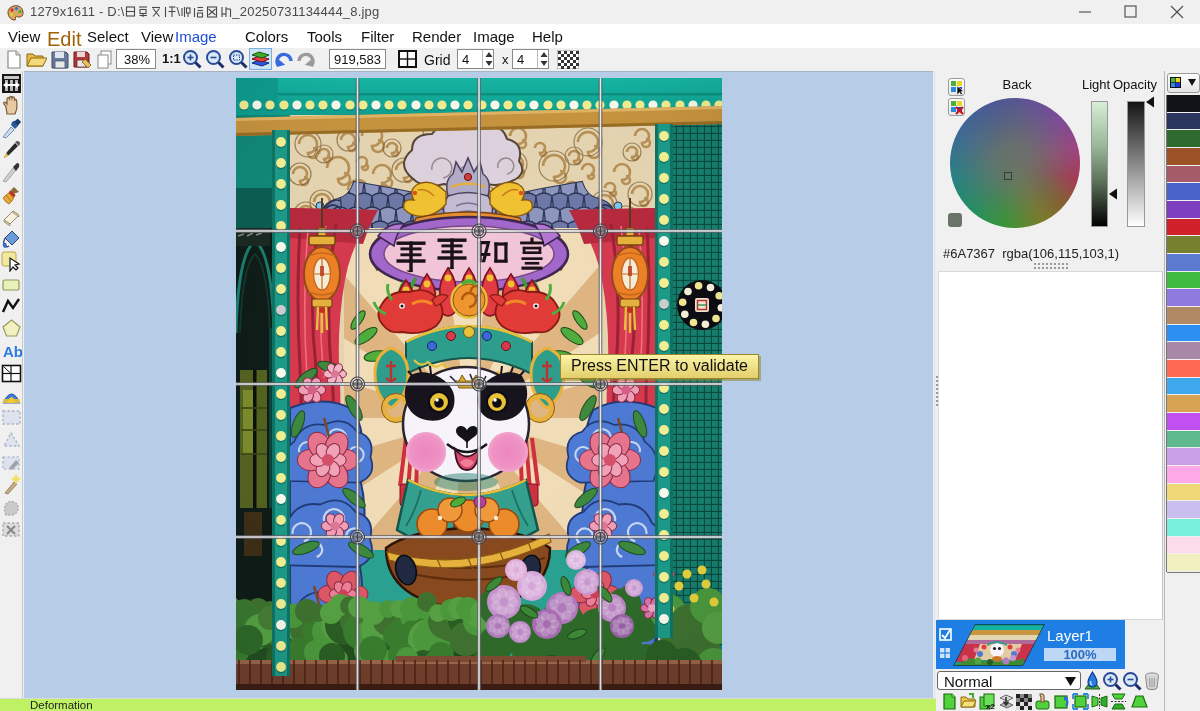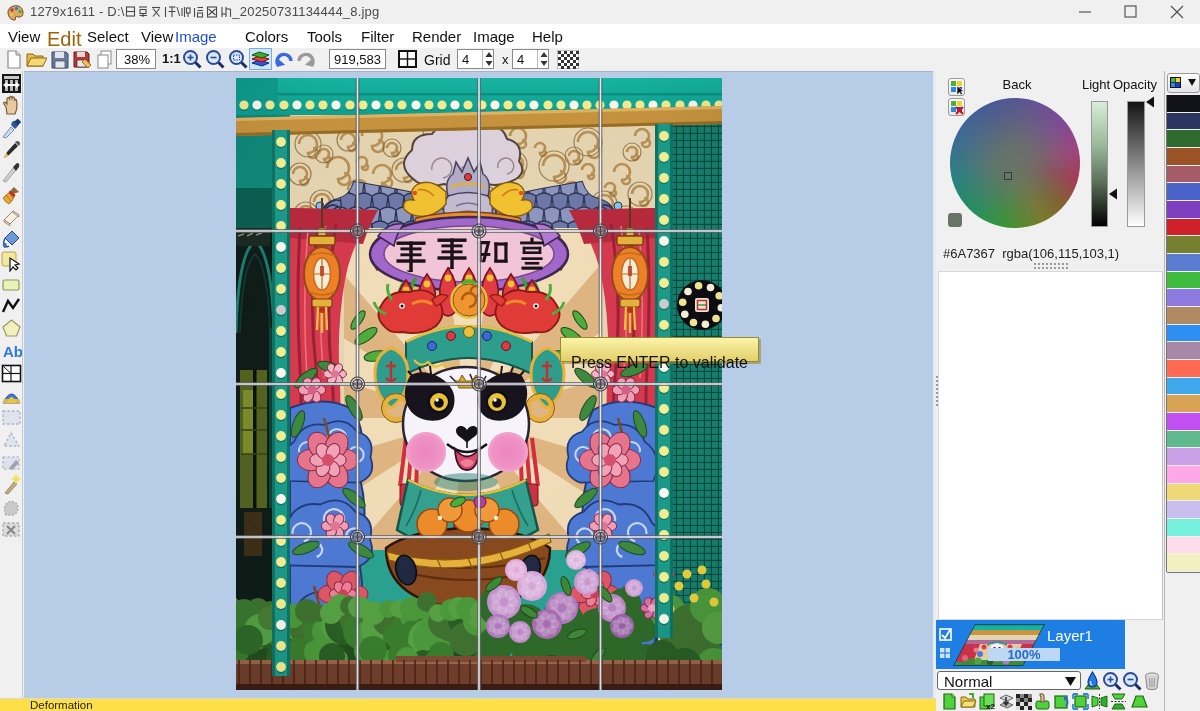--- a/index.html
+++ b/index.html
@@ -1476,23 +1476,23 @@
 <line x1="-5" y1="0" x2="5" y2="0" stroke="#44444c" stroke-width="1.4"></line>
 <line x1="0" y1="-5" x2="0" y2="5" stroke="#44444c" stroke-width="1.4"></line>
     </g>
     <g transform="translate(364.5,459)">
 <circle r="7" fill="#ffffff" fill-opacity="0.25" stroke="#44444c" stroke-width="1.2"></circle>
 <circle r="4.6" fill="none" stroke="#44444c" stroke-width="1.2"></circle>
 <line x1="-5" y1="0" x2="5" y2="0" stroke="#44444c" stroke-width="1.4"></line>
 <line x1="0" y1="-5" x2="0" y2="5" stroke="#44444c" stroke-width="1.4"></line>
     </g>
   </svg>
-<div class="abs" style="left:560px;top:337px;width:199px;height:25px;
+<div class="abs" style="left:560px;top:354px;width:199px;height:25px;
 background:linear-gradient(#fbf4a8,#e3cf6b);border:1px solid #99882f;box-shadow:2px 2px 0 rgba(150,135,50,0.55);
-font-size:16px;color:#111;text-align:center;padding-top:16px">Press ENTER to validate</div>
+font-size:16px;color:#111;text-align:center;padding-top:2px">Press ENTER to validate</div>
 <div class="abs" style="left:936px;top:71px;width:264px;height:640px;background:#f0f0f0"></div>
 <div class="abs" style="left:948px;top:78px;width:17px;height:18px;background:linear-gradient(#fdfdfd,#e8e8e8);border:1px solid #9a9a9a;border-radius:3px"></div>
 <svg class="abs" style="left:950px;top:80px" width="14" height="15" viewBox="0 0 14 15">
 <rect x="1" y="1" width="5" height="5" fill="#4fae3c"></rect>
     <rect x="7" y="1" width="5" height="5" fill="#e8d820"></rect>
 <rect x="1" y="7" width="5" height="5" fill="#2a8ae0"></rect>
     <rect x="7" y="7" width="5" height="5" fill="#1a3ae0"></rect>
     <path d="M7,6 L7,15 L9.5,12.5 L11,15 L12.5,14 L11,11.5 L13.5,11 Z" fill="#111" stroke="#fff" stroke-width="0.6"></path>
   </svg>
 <div class="abs" style="left:948px;top:98px;width:17px;height:18px;background:linear-gradient(#fdfdfd,#e8e8e8);border:1px solid #9a9a9a;border-radius:3px"></div>
@@ -1607,21 +1607,21 @@
 <path d="M4,44 L20,36 Q48,44 74,36 L72,44 Z" fill="#3f8a33"></path>
 <circle cx="28" cy="39" r="3.5" fill="#55a344"></circle>
       <circle cx="56" cy="39" r="3.5" fill="#b27cbe"></circle>
 <circle cx="63" cy="36" r="3" fill="#c794ce"></circle>
       <circle cx="15" cy="36" r="3" fill="#e8607c"></circle>
 <circle cx="40" cy="40" r="3" fill="#2a5f24"></circle>
 <path d="M25,2 L95,2 L73,44 L3,44 Z" fill="none" stroke="#0a3a50" stroke-width="1.5"></path>
 </g>
   </svg>
 <div class="abs" style="left:1047px;top:627px;font-size:15px;color:#fff">Layer1</div>
-<div class="abs" style="left:988px;top:648px;width:72px;height:13px;background:#bdd8f5;font-size:13px;font-weight:bold;color:#2b6bc0;text-align:center;line-height:13px">100%</div>
+<div class="abs" style="left:1044px;top:648px;width:72px;height:13px;background:#bdd8f5;font-size:13px;font-weight:bold;color:#2b6bc0;text-align:center;line-height:13px">100%</div>
 <div class="abs" style="left:937px;top:671px;width:144px;height:19px;background:#fff;border:1.5px solid #666;border-radius:3px">
 <div class="abs" style="left:6px;top:1px;font-size:15px;color:#111">Normal</div>
 <svg class="abs" style="left:126px;top:4px" width="13" height="11" viewBox="0 0 13 11">
       <path d="M1,1 L12,1 L6.5,10 Z" fill="#111"></path>
     </svg>
   </div>
 <svg class="abs" style="left:1084px;top:671px" width="17" height="19" viewBox="0 0 17 19">
 <path d="M1,18 L8.5,8 L16,18 Z" fill="#4fae3c" stroke="#1e5a10" stroke-width="1"></path>
 <path d="M8.5,1 Q13,8 13,11 Q13,16 8.5,16 Q4,16 4,11 Q4,8 8.5,1 Z" fill="#2a7ae0" stroke="#0a3a8a" stroke-width="1.2"></path>
 <path d="M6.5,10 Q6,13 8,14" stroke="#bcd8f8" stroke-width="1.4" fill="none"></path>
@@ -1698,14 +1698,14 @@
     <line x1="8.5" y1="1" x2="8.5" y2="16" stroke="#333" stroke-width="1" stroke-dasharray="2,1.5"></line>
   </svg>
 <svg class="abs" style="left:1110px;top:693px" width="17" height="17" viewBox="0 0 17 17">
     <path d="M2,1 L15,1 L12,6 L5,6 Z" fill="#4fd23c" stroke="#1e6a10" stroke-width="1"></path>
     <path d="M2,16 L15,16 L12,11 L5,11 Z" fill="#2fae2c" stroke="#1e6a10" stroke-width="1"></path>
     <line x1="1" y1="8.5" x2="16" y2="8.5" stroke="#333" stroke-width="1" stroke-dasharray="2,1.5"></line>
   </svg>
 <svg class="abs" style="left:1131px;top:693px" width="17" height="17" viewBox="0 0 17 17">
     <path d="M5,3 L12,3 L16,14 L1,14 Z" fill="#4fd23c" stroke="#1e6a10" stroke-width="1.2"></path>
   </svg>
-<div class="abs" style="left:0;top:698px;width:936px;height:13px;background:#fde047;border-top:1px solid #d9d9d9">
+<div class="abs" style="left:0;top:698px;width:936px;height:13px;background:#bef264;border-top:1px solid #d9d9d9">
 <div class="abs" style="left:30px;top:0px;font-size:11.5px;color:#222">Deformation</div>
   </div>
 </body></html>

